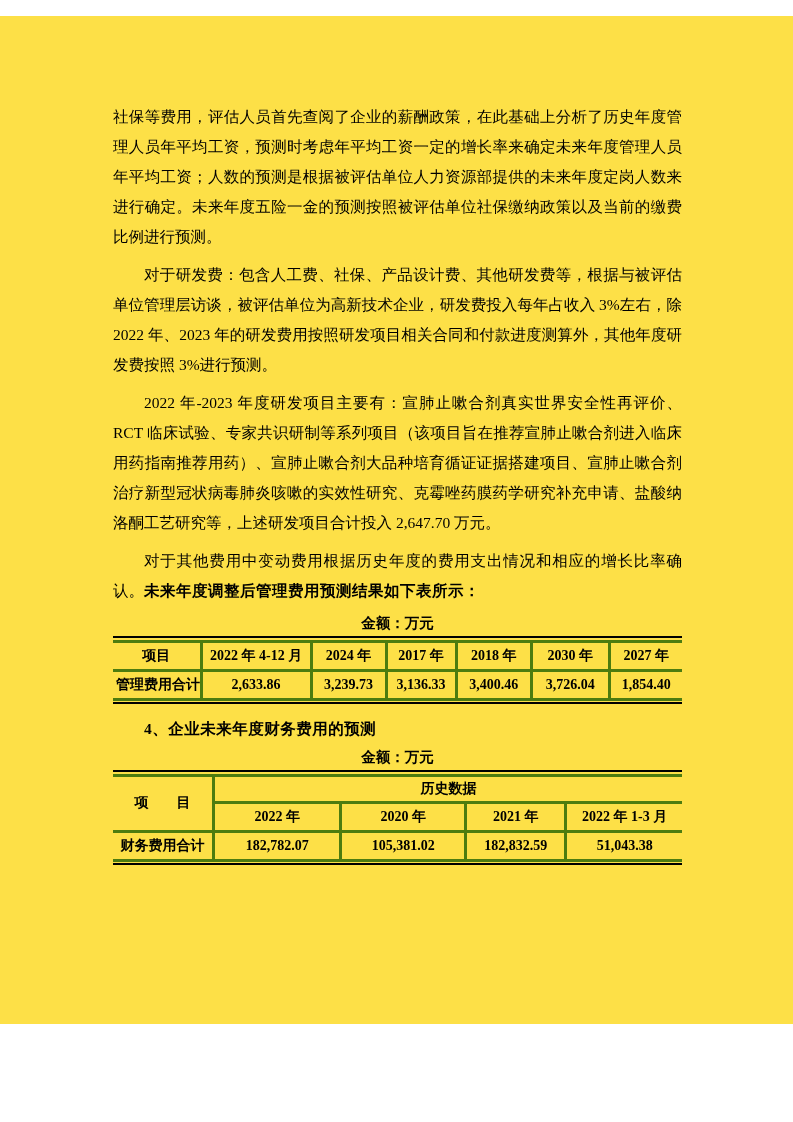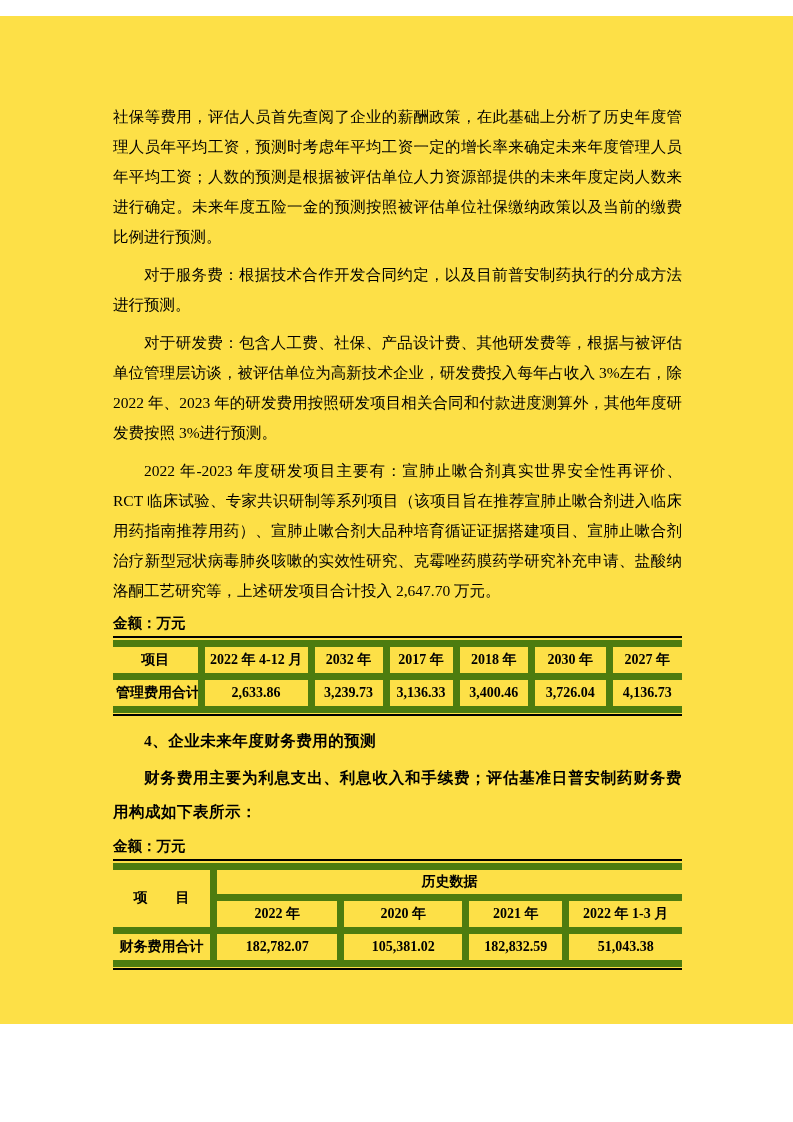--- a/index.html
+++ b/index.html
@@ -33,37 +33,37 @@
   .tbl-title {
     font-size: 15.5px;
     font-weight: bold;
     text-align: center;
     margin: 14px 0 0 0;
     letter-spacing: 1px;
   }
   .unit-line {
     font-size: 14.5px;
     font-weight: bold;
-    text-align: left;
+    text-align: center;
     margin: 8px 0 3px 0;
   }
   .tbl-wrap {
     border-top: 2px solid #000;
     border-bottom: 2px solid #000;
     padding: 1.5px 0;
   }
   .tbl-wrap table {
     width: 100%;
     border-collapse: collapse;
     border-top: 1px solid #000;
     border-bottom: 1px solid #000;
     table-layout: fixed;
   }
   .tbl-wrap th, .tbl-wrap td {
-    border: 7px solid #4d7c0f;
+    border: 3px solid #4d7c0f;
     font-size: 14px;
     font-weight: bold;
     height: 26px;
     padding: 0 3px;
     text-align: center;
     overflow: hidden;
     white-space: nowrap;
   }
   .tbl-wrap tr > *:first-child { border-left: 0; }
   .tbl-wrap tr > *:last-child  { border-right: 0; }
@@ -94,67 +94,66 @@
   }
 </style>
 </head>
 <body>
 
 <div class="page">
   <div class="content">
 
     <p class="para">社保等费用，评估人员首先查阅了企业的薪酬政策，在此基础上分析了历史年度管理人员年平均工资，预测时考虑年平均工资一定的增长率来确定未来年度管理人员年平均工资；人数的预测是根据被评估单位人力资源部提供的未来年度定岗人数来进行确定。未来年度五险一金的预测按照被评估单位社保缴纳政策以及当前的缴费比例进行预测。</p>
 
-    <p class="para indent">对于服务费：根据技术合作开发合同约定，以及目前普安制药执行的分成方法进行预测。</p>
 
     <p class="para indent">对于研发费：包含人工费、社保、产品设计费、其他研发费等，根据与被评估单位管理层访谈，被评估单位为高新技术企业，研发费投入每年占收入 3%左右，除 2022 年、2023 年的研发费用按照研发项目相关合同和付款进度测算外，其他年度研发费按照 3%进行预测。</p>
 
     <p class="para indent">2022 年-2023 年度研发项目主要有：宣肺止嗽合剂真实世界安全性再评价、RCT 临床试验、专家共识研制等系列项目（该项目旨在推荐宣肺止嗽合剂进入临床用药指南推荐用药）、宣肺止嗽合剂大品种培育循证证据搭建项目、宣肺止嗽合剂治疗新型冠状病毒肺炎咳嗽的实效性研究、克霉唑药膜药学研究补充申请、盐酸纳洛酮工艺研究等，上述研发项目合计投入 2,647.70 万元。</p>
 
+    <p class="para indent"><span>对于其他费用中变动费用根据历史年度的费用支出情况和相应的增长比率确认。</span><span class="kai-bold">未来年度调整后管理费用预测结果如下表所示：</span></p>
 
 
     <div class="unit-line">金额：万元</div>
 
     <div class="tbl-wrap">
       <table>
         <colgroup>
           <col style="width:15.5%">
             <col style="width:19.3%">
             <col style="width:13.2%">
           <col style="width:12.3%">
             <col style="width:13.2%">
             <col style="width:13.7%">
             <col style="width:12.8%">
         </colgroup>
         <tbody>
             <tr>
           <th>项目</th>
           <th>2022 年 4-12 月</th>
-          <th>2032 年</th>
+          <th>2024 年</th>
           <th>2017 年</th>
           <th>2018 年</th>
           <th>2030 年</th>
           <th>2027 年</th>
         </tr>
         <tr>
           <td class="cell-label">管理费用合计</td>
           <td class="cell-num">2,633.86</td>
           <td class="cell-num">3,239.73</td>
           <td class="cell-num">3,136.33</td>
           <td class="cell-num">3,400.46</td>
           <td class="cell-num">3,726.04</td>
-          <td class="cell-num">4,136.73</td>
+          <td class="cell-num">1,854.40</td>
         </tr>
       </tbody>
         </table>
     </div>
 
     <div class="section-heading">4、企业未来年度财务费用的预测</div>
 
-    <p class="bold-para">财务费用主要为利息支出、利息收入和手续费；评估基准日普安制药财务费用构成如下表所示：</p>
 
     <div class="unit-line">金额：万元</div>
 
     <div class="tbl-wrap">
       <table>
         <colgroup>
           <col style="width:17.7%">
             <col style="width:22.3%">
             <col style="width:22.0%">
           <col style="width:17.6%">

